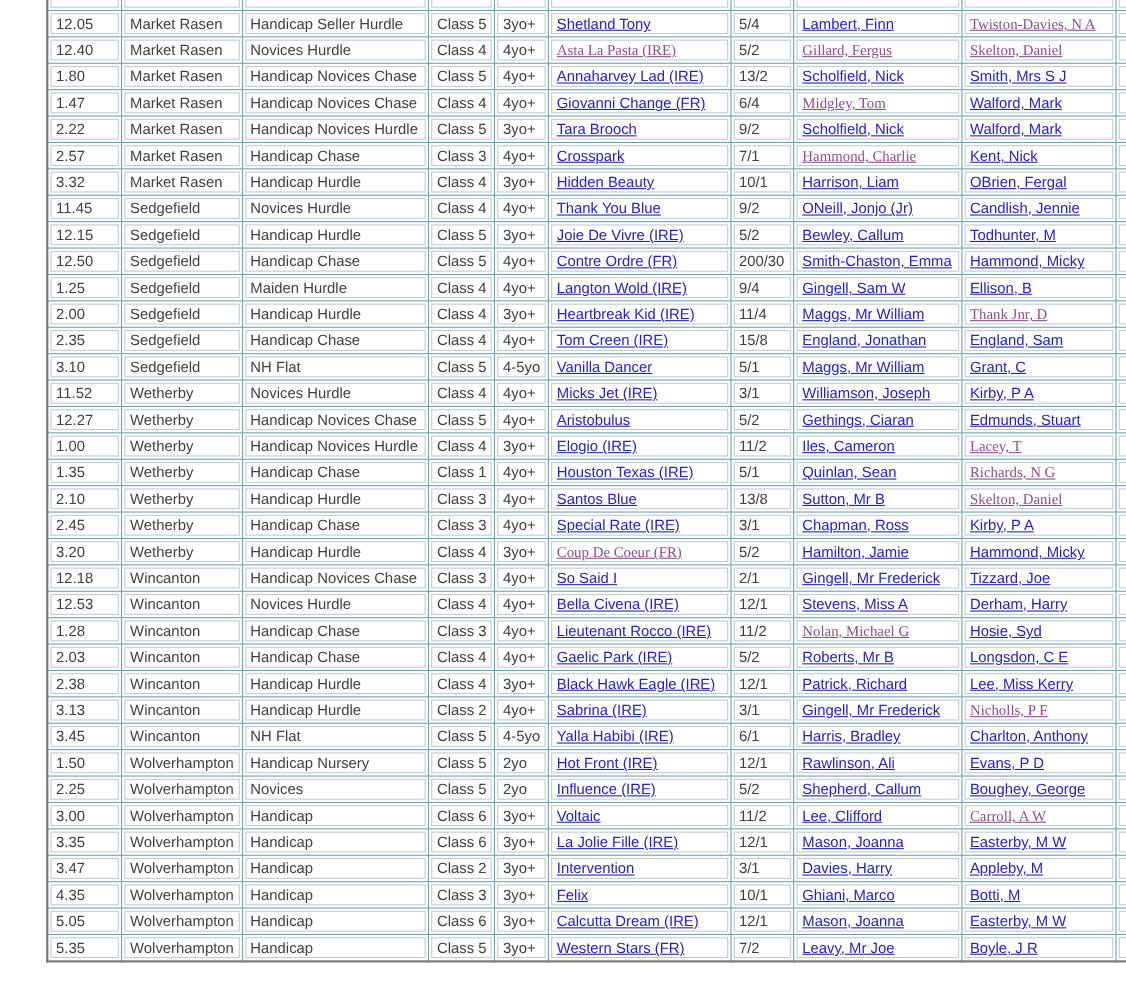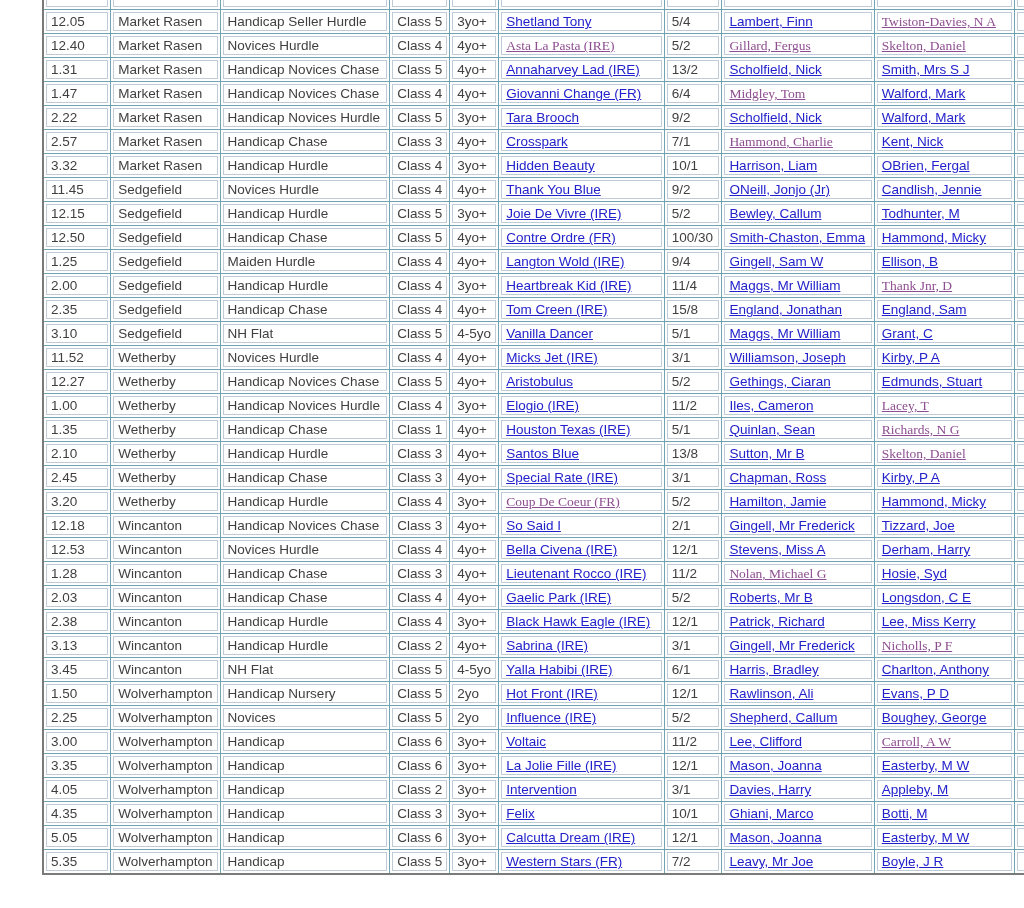--- a/index.html
+++ b/index.html
@@ -151,21 +151,21 @@
           </td>
           <td>
             <div class="cell"><a class="lnk visited">Skelton, Daniel</a></div>
           </td>
           <td>
             <div class="cell"></div>
           </td>
         </tr>
         <tr>
           <td>
-            <div class="cell">1.31</div>
+            <div class="cell">1.80</div>
           </td>
           <td>
             <div class="cell">Market Rasen</div>
           </td>
           <td>
             <div class="cell">Handicap Novices Chase</div>
           </td>
           <td>
             <div class="cell">Class 5</div>
           </td>
@@ -393,21 +393,21 @@
           <td>
             <div class="cell">Class 5</div>
           </td>
           <td>
             <div class="cell">4yo+</div>
           </td>
           <td>
             <div class="cell"><a class="lnk">Contre Ordre (FR)</a></div>
           </td>
           <td>
-            <div class="cell">100/30</div>
+            <div class="cell">200/30</div>
           </td>
           <td>
             <div class="cell"><a class="lnk">Smith-Chaston, Emma</a></div>
           </td>
           <td>
             <div class="cell"><a class="lnk">Hammond, Micky</a></div>
           </td>
           <td>
             <div class="cell"></div>
           </td>
@@ -1111,21 +1111,21 @@
           </td>
           <td>
             <div class="cell"><a class="lnk">Easterby, M W</a></div>
           </td>
           <td>
             <div class="cell"></div>
           </td>
         </tr>
         <tr>
           <td>
-            <div class="cell">4.05</div>
+            <div class="cell">3.47</div>
           </td>
           <td>
             <div class="cell">Wolverhampton</div>
           </td>
           <td>
             <div class="cell">Handicap</div>
           </td>
           <td>
             <div class="cell">Class 2</div>
           </td>

